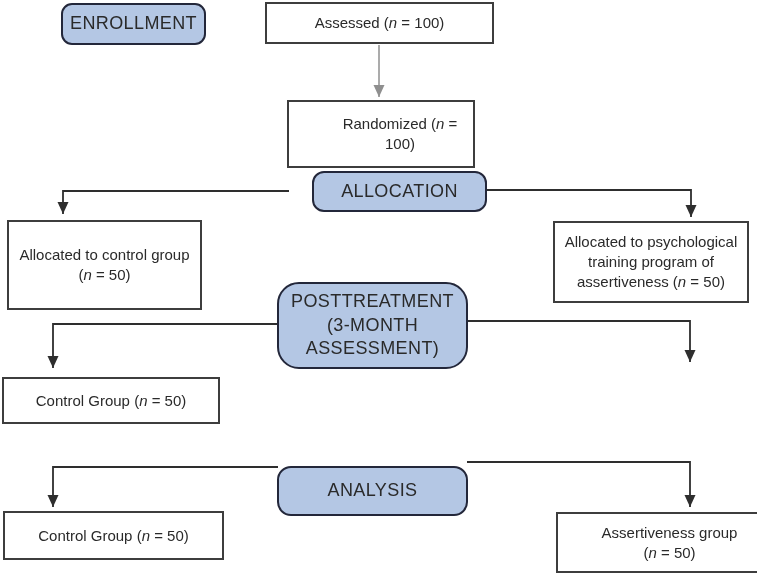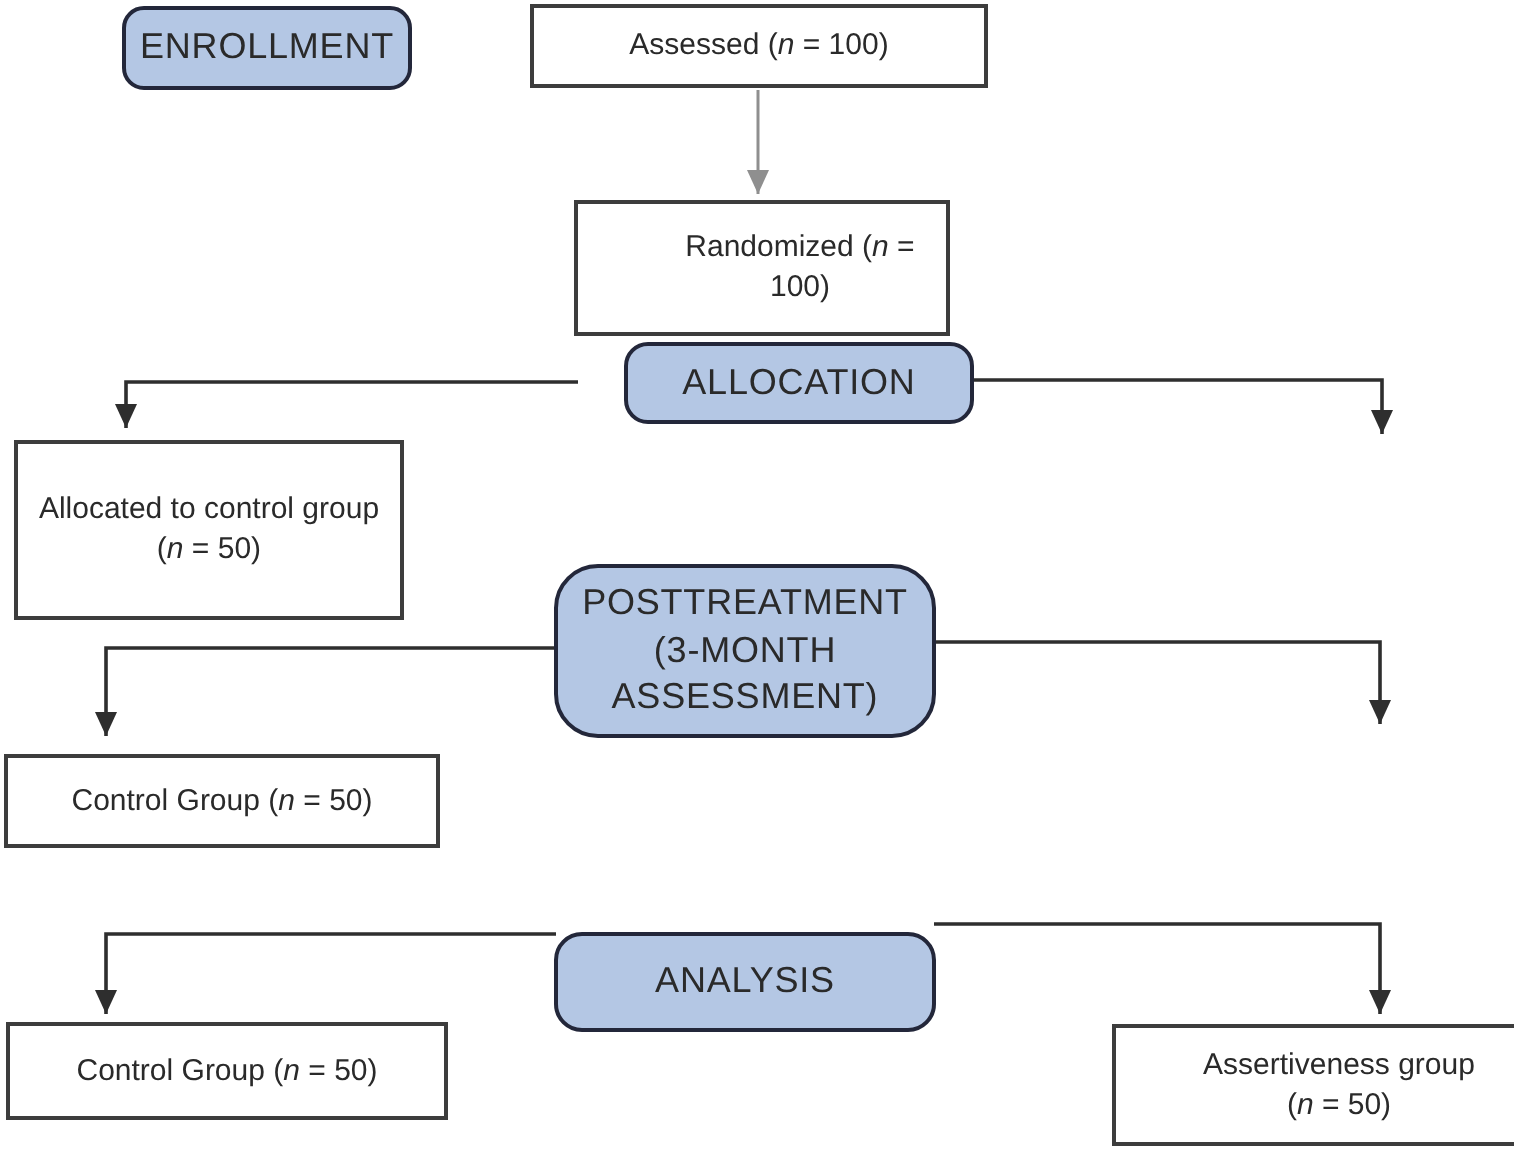--- a/index.html
+++ b/index.html
@@ -87,20 +87,25 @@
 
   <div class="wnode" style="left:287px;top:100px;width:188px;height:68px;padding-left:38px;">
     <p class="nlabel"><span>Randomized (</span><i>n</i><span> = 100)</span></p>
   </div>
 
   <div class="wnode" style="left:7px;top:220px;width:195px;height:90px;">
     <p class="nlabel"><span>Allocated to control group
 (</span><i>n</i><span> = 50)</span></p>
   </div>
 
+  <div class="wnode" style="left:553px;top:221px;width:196px;height:82px;">
+    <p class="nlabel"><span>Allocated to psychological
+training program of
+assertiveness (</span><i>n</i><span> = 50)</span></p>
+  </div>
 
   <div class="wnode" style="left:2px;top:377px;width:218px;height:47px;">
     <p class="nlabel"><span>Control Group (</span><i>n</i><span> = 50)</span></p>
   </div>
 
 
   <div class="wnode" style="left:3px;top:511px;width:221px;height:49px;">
     <p class="nlabel"><span>Control Group (</span><i>n</i><span> = 50)</span></p>
   </div>
 

